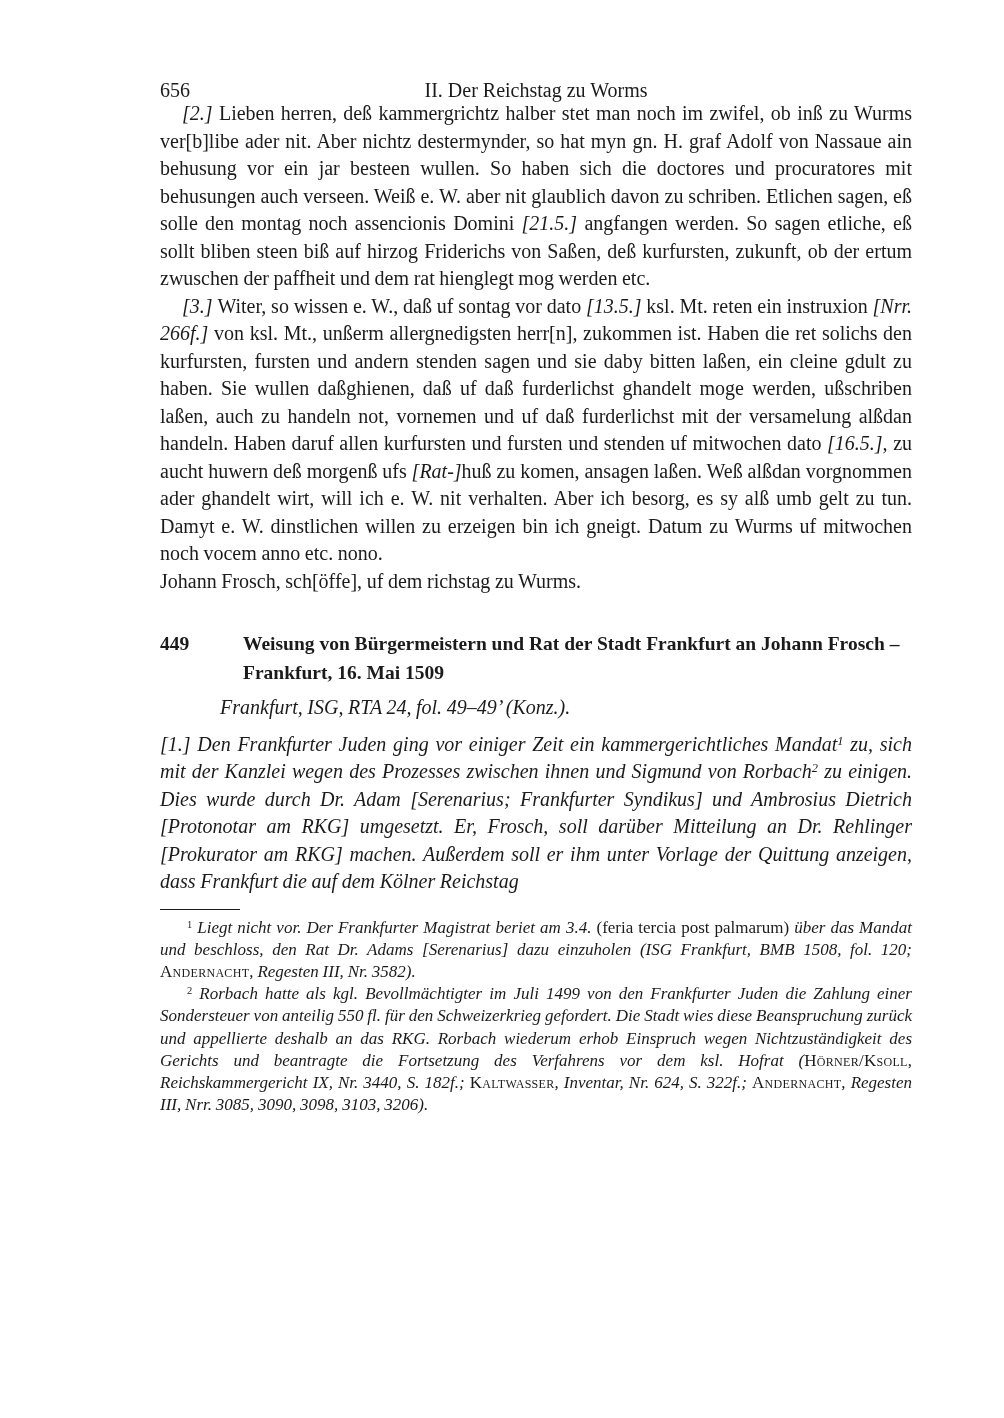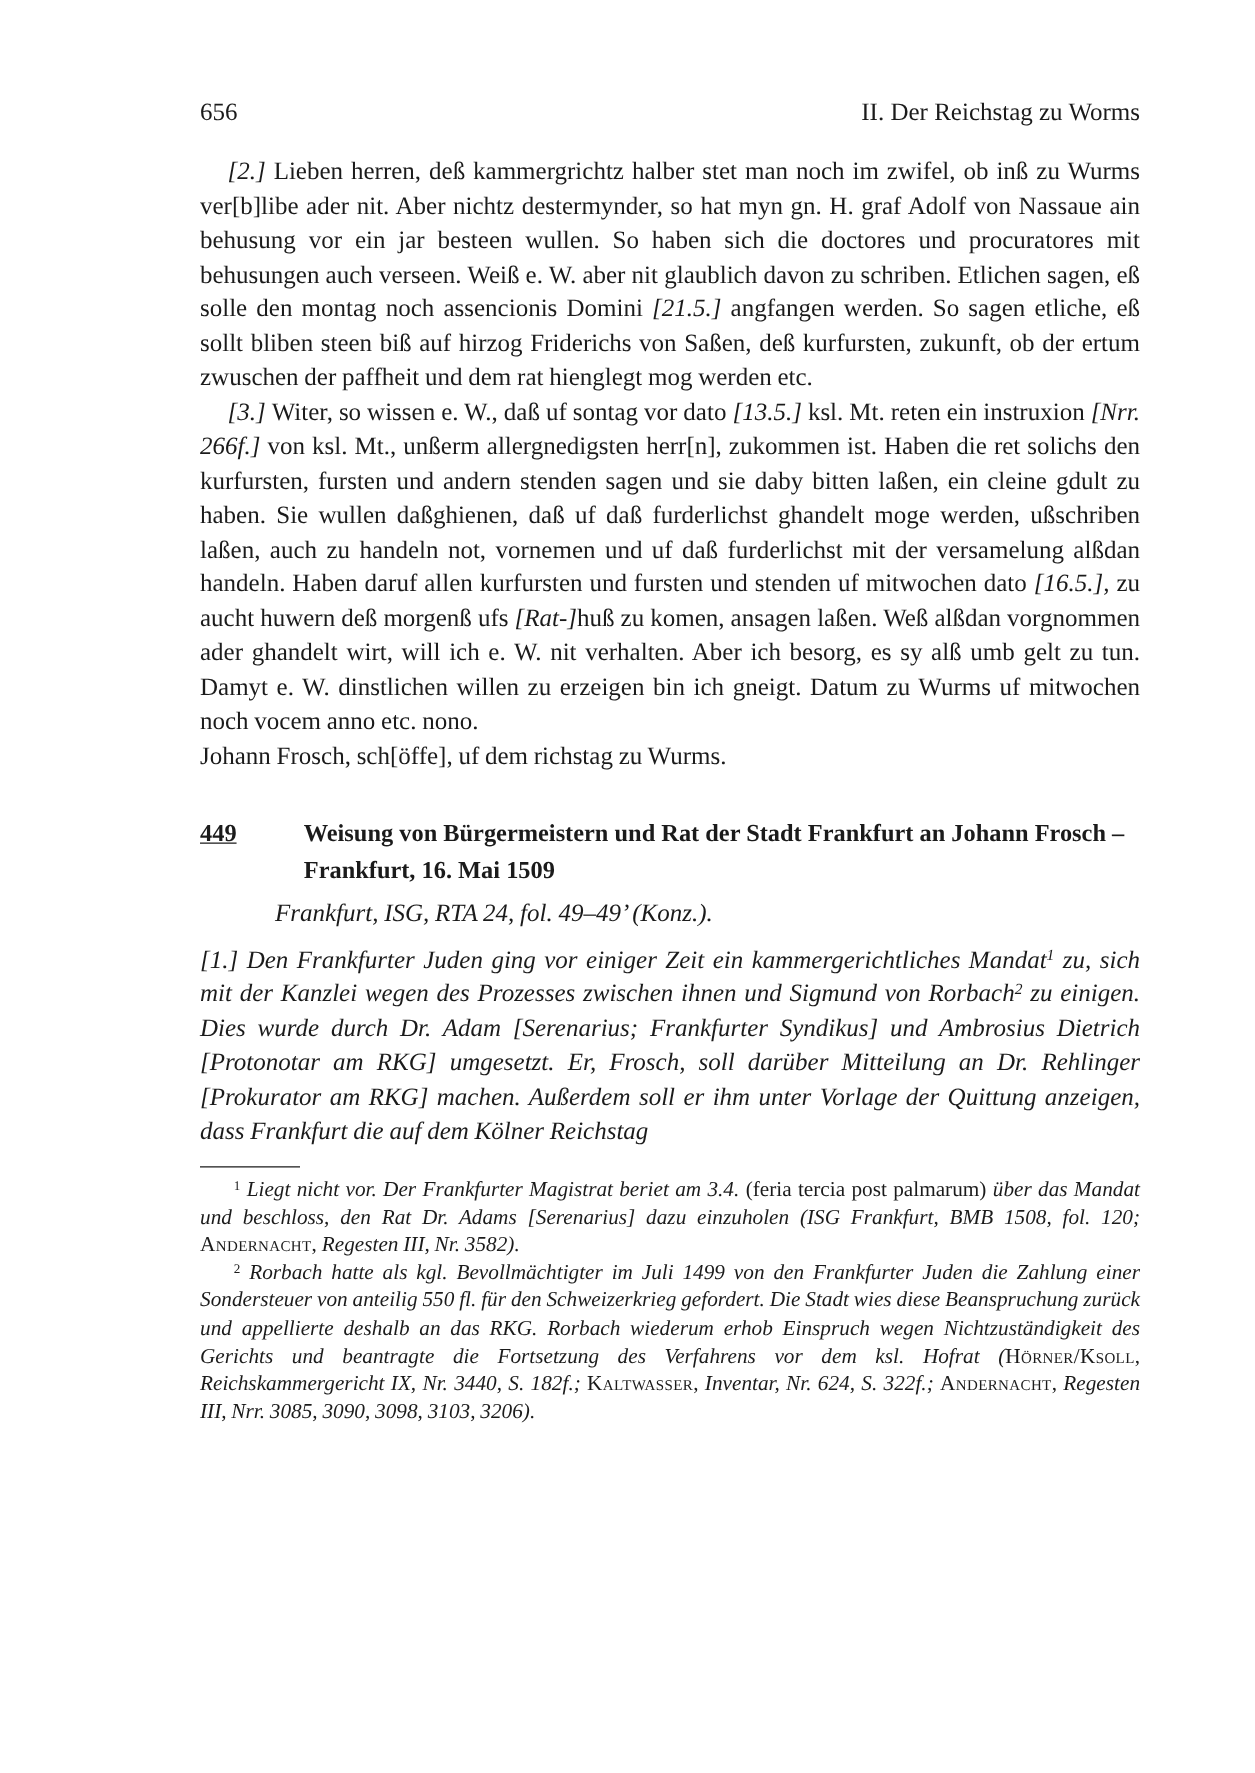--- a/index.html
+++ b/index.html
@@ -25,26 +25,26 @@
     font-size: 20px;
     line-height: 24px;
   }
   .page-num {
     position: absolute;
     left: 0;
     top: 0;
   }
   .running-title {
     display: block;
-    text-align: right;
+    text-align: center;
   }
   
   .text-block {
     position: absolute;
-    top: 124px;
+    top: 100px;
     left: 160px;
     width: 752px;
   }
   .text-block p {
     margin: 0;
     font-size: 20px;
     line-height: 27.5px;
     text-align: justify;
     hyphens: none;
     word-spacing: -0.4px;
@@ -61,21 +61,21 @@
     vertical-align: baseline;
   }
   
   .entry {
     display: flex;
     margin-top: 34px;
     font-weight: bold;
     font-size: 19.5px;
     line-height: 29px;
   }
-  .entry-num { flex: none; width: 60px; text-decoration: underline; }
+  .entry-num { flex: none; width: 60px; }
   .entry-title { flex: 1; margin-left: 23px; }
   
   .source {
     margin-left: 60px !important;
     margin-top: 7px !important;
     text-align: center;
   }
   
   .summary { margin-top: 9px !important; }
   

